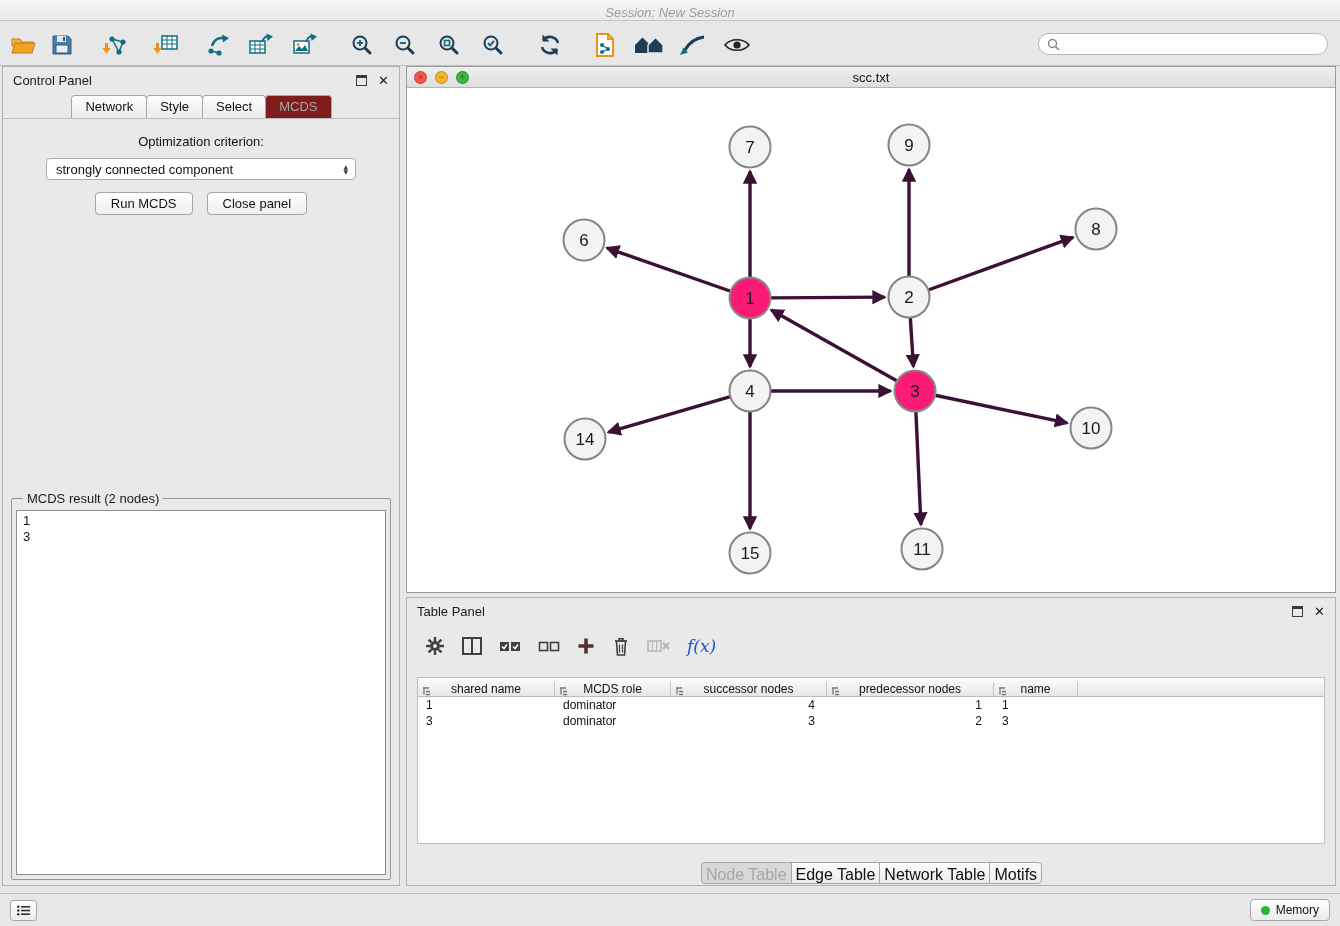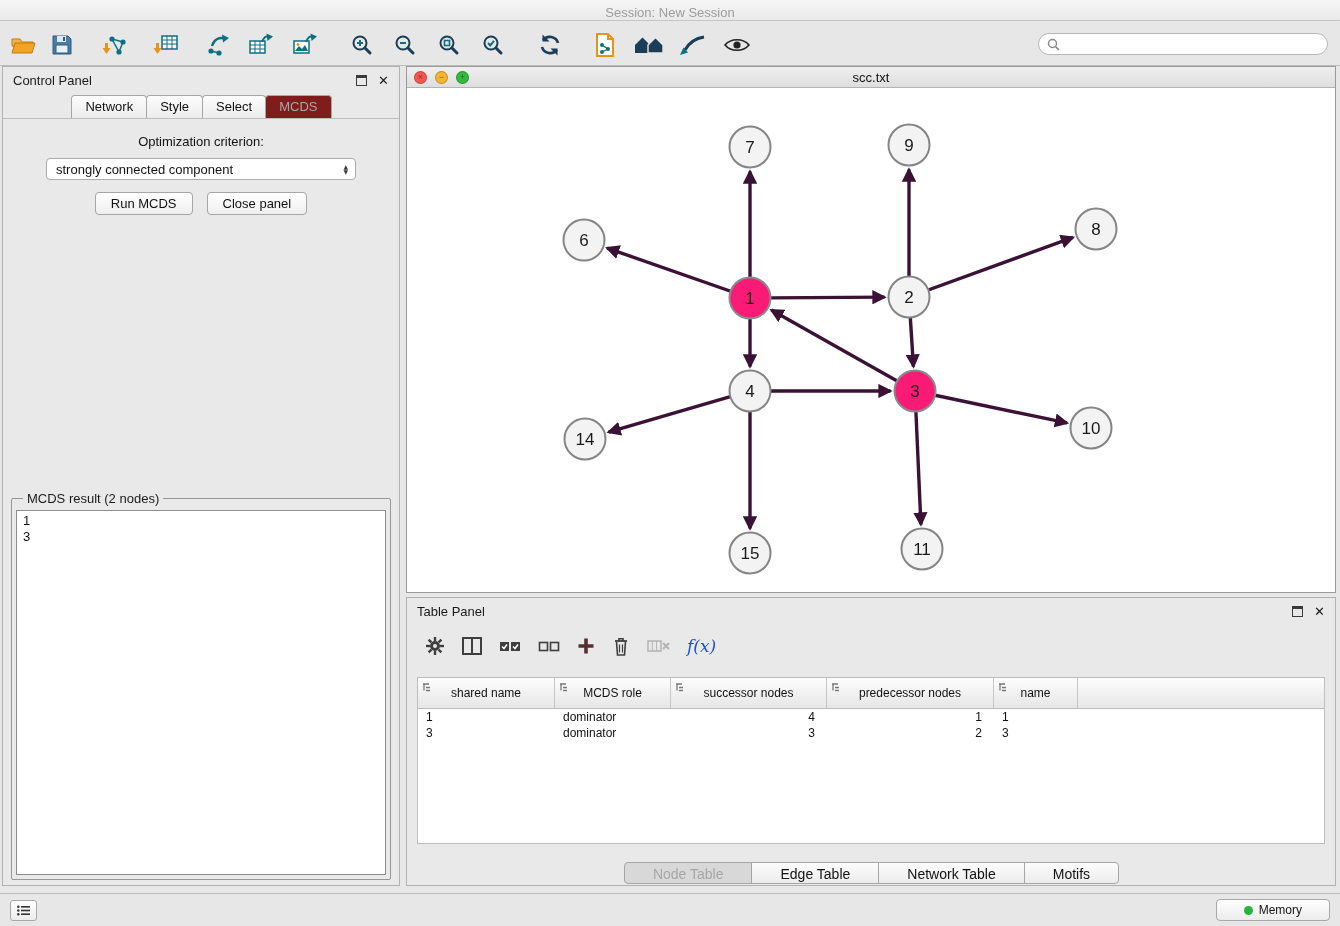--- a/index.html
+++ b/index.html
@@ -2,21 +2,21 @@
 <html><head>
 <meta charset="utf-8">
 <style>
   *{box-sizing:border-box;}
   html,body{width:1340px;height:926px;margin:0;padding:0;}
   body{position:relative;overflow:hidden;background:#e7e7e7;font-family:"Liberation Sans",sans-serif;color:#111;}
 
   
   .titlebar{position:absolute;left:0;top:0;width:1340px;height:21px;
     background:linear-gradient(#f6f6f6,#e9e9e9);border-bottom:1px solid #c6c6c6;
-    text-align:center;font-size:13px;line-height:25px;color:#9c9c9c;}
+    text-align:center;font-size:13px;line-height:25px;color:#9c9c9c;font-style:italic;}
 
   
   .toolbar{position:absolute;left:0;top:25px;width:1340px;height:41px;background:#e7e7e7;
     border-bottom:1px solid #bdbdbd;display:flex;align-items:center;}
   .tbtn{background:none;border:none;padding:0;width:34px;height:34px;display:flex;
     align-items:center;justify-content:center;cursor:pointer;}
   .searchbox{position:absolute;right:12px;top:8px;width:290px;height:22px;background:#fff;
     border:1px solid #b8b8b8;border-radius:12px;display:flex;align-items:center;padding:0 8px;}
   .searchbox input{border:none;outline:none;flex:1;font-size:12px;background:transparent;margin-left:5px;font-family:inherit;}
 
@@ -64,42 +64,42 @@
   .net-title{position:absolute;left:0;right:0;text-align:center;font-size:13px;color:#111;pointer-events:none;}
   #graph-svg{display:block;width:928px;height:504px;background:#fff;}
 
   
   .table-panel{position:absolute;left:406px;top:597px;width:930px;height:289px;background:#e9e9e9;
     border:1px solid #b2b2b2;}
   .tp-toolbar{height:36px;display:flex;align-items:center;padding-left:18px;gap:17px;margin-top:4px;}
   .tp-btn{background:none;border:none;padding:0;cursor:pointer;display:flex;align-items:center;justify-content:center;}
   .fx-label{font-family:"DejaVu Serif",serif;font-style:italic;font-size:17px;color:#1d4ed8;}
   .tbl{position:absolute;left:10px;right:10px;top:79px;bottom:41px;background:#fff;border:1px solid #bdbdbd;overflow:hidden;}
-  .tbl-header{display:flex;height:31px;background:linear-gradient(#fdfdfd,#e6e6e6);border-bottom:1px solid #bbb;}
+  .tbl-header{display:flex;height:19px;background:linear-gradient(#fdfdfd,#e6e6e6);border-bottom:1px solid #bbb;align-items:flex-end;}
   .th{position:relative;border-right:1px solid #c6c6c6;font-size:12px;display:flex;align-items:center;
     justify-content:center;color:#111;cursor:pointer;flex:none;}
   .th.fill{flex:1;border-right:none;cursor:default;}
   .th svg{position:absolute;left:3px;top:4px;}
   .tbl-row{display:flex;height:16px;font-size:12px;color:#111;}
   .td{padding:1px 8px 0;flex:none;overflow:hidden;white-space:nowrap;}
   .td.right{text-align:right;padding-right:12px;}
   .tp-tabs{position:absolute;left:0;right:0;bottom:1px;height:22px;display:flex;justify-content:center;}
-  .tp-tab{font-size:14px;padding:3px 28px;border:1px solid #a6a6a6;margin-right:-1px;
+  .tp-tab{font-size:16px;padding:3px 4px;border:1px solid #a6a6a6;margin-right:-1px;
     background:linear-gradient(#fcfcfc,#ececec);color:#111;cursor:pointer;}
   .tp-tab:first-child{border-radius:4px 0 0 4px;}
   .tp-tab:last-child{border-radius:0 4px 4px 0;}
   .tp-tab.selected{background:#d8d8d8;color:#a6a6a6;}
 
   
   .statusbar{position:absolute;left:0;bottom:0;width:1340px;height:33px;background:#e7e7e7;
     border-top:1px solid #bdbdbd;display:flex;align-items:center;padding:0 10px;}
   .list-btn{width:27px;height:21px;border:1px solid #a8a8a8;border-radius:3px;
     background:linear-gradient(#fff,#ececec);display:flex;align-items:center;justify-content:center;cursor:pointer;padding:0;}
   .memory-btn{margin-left:auto;height:22px;border:1px solid #a8a8a8;border-radius:4px;
-    background:linear-gradient(#fff,#ececec);display:flex;align-items:center;gap:6px;padding:0 27px;
+    background:linear-gradient(#fff,#ececec);display:flex;align-items:center;gap:6px;padding:0 10px;
     font-size:12px;color:#111;cursor:pointer;font-family:inherit;}
   .mem-dot{width:9px;height:9px;border-radius:50%;background:#27b43c;}
 </style>
 </head>
 <body>
 
 <div class="titlebar">
   <span>Session: New Session</span>
 </div>
 

